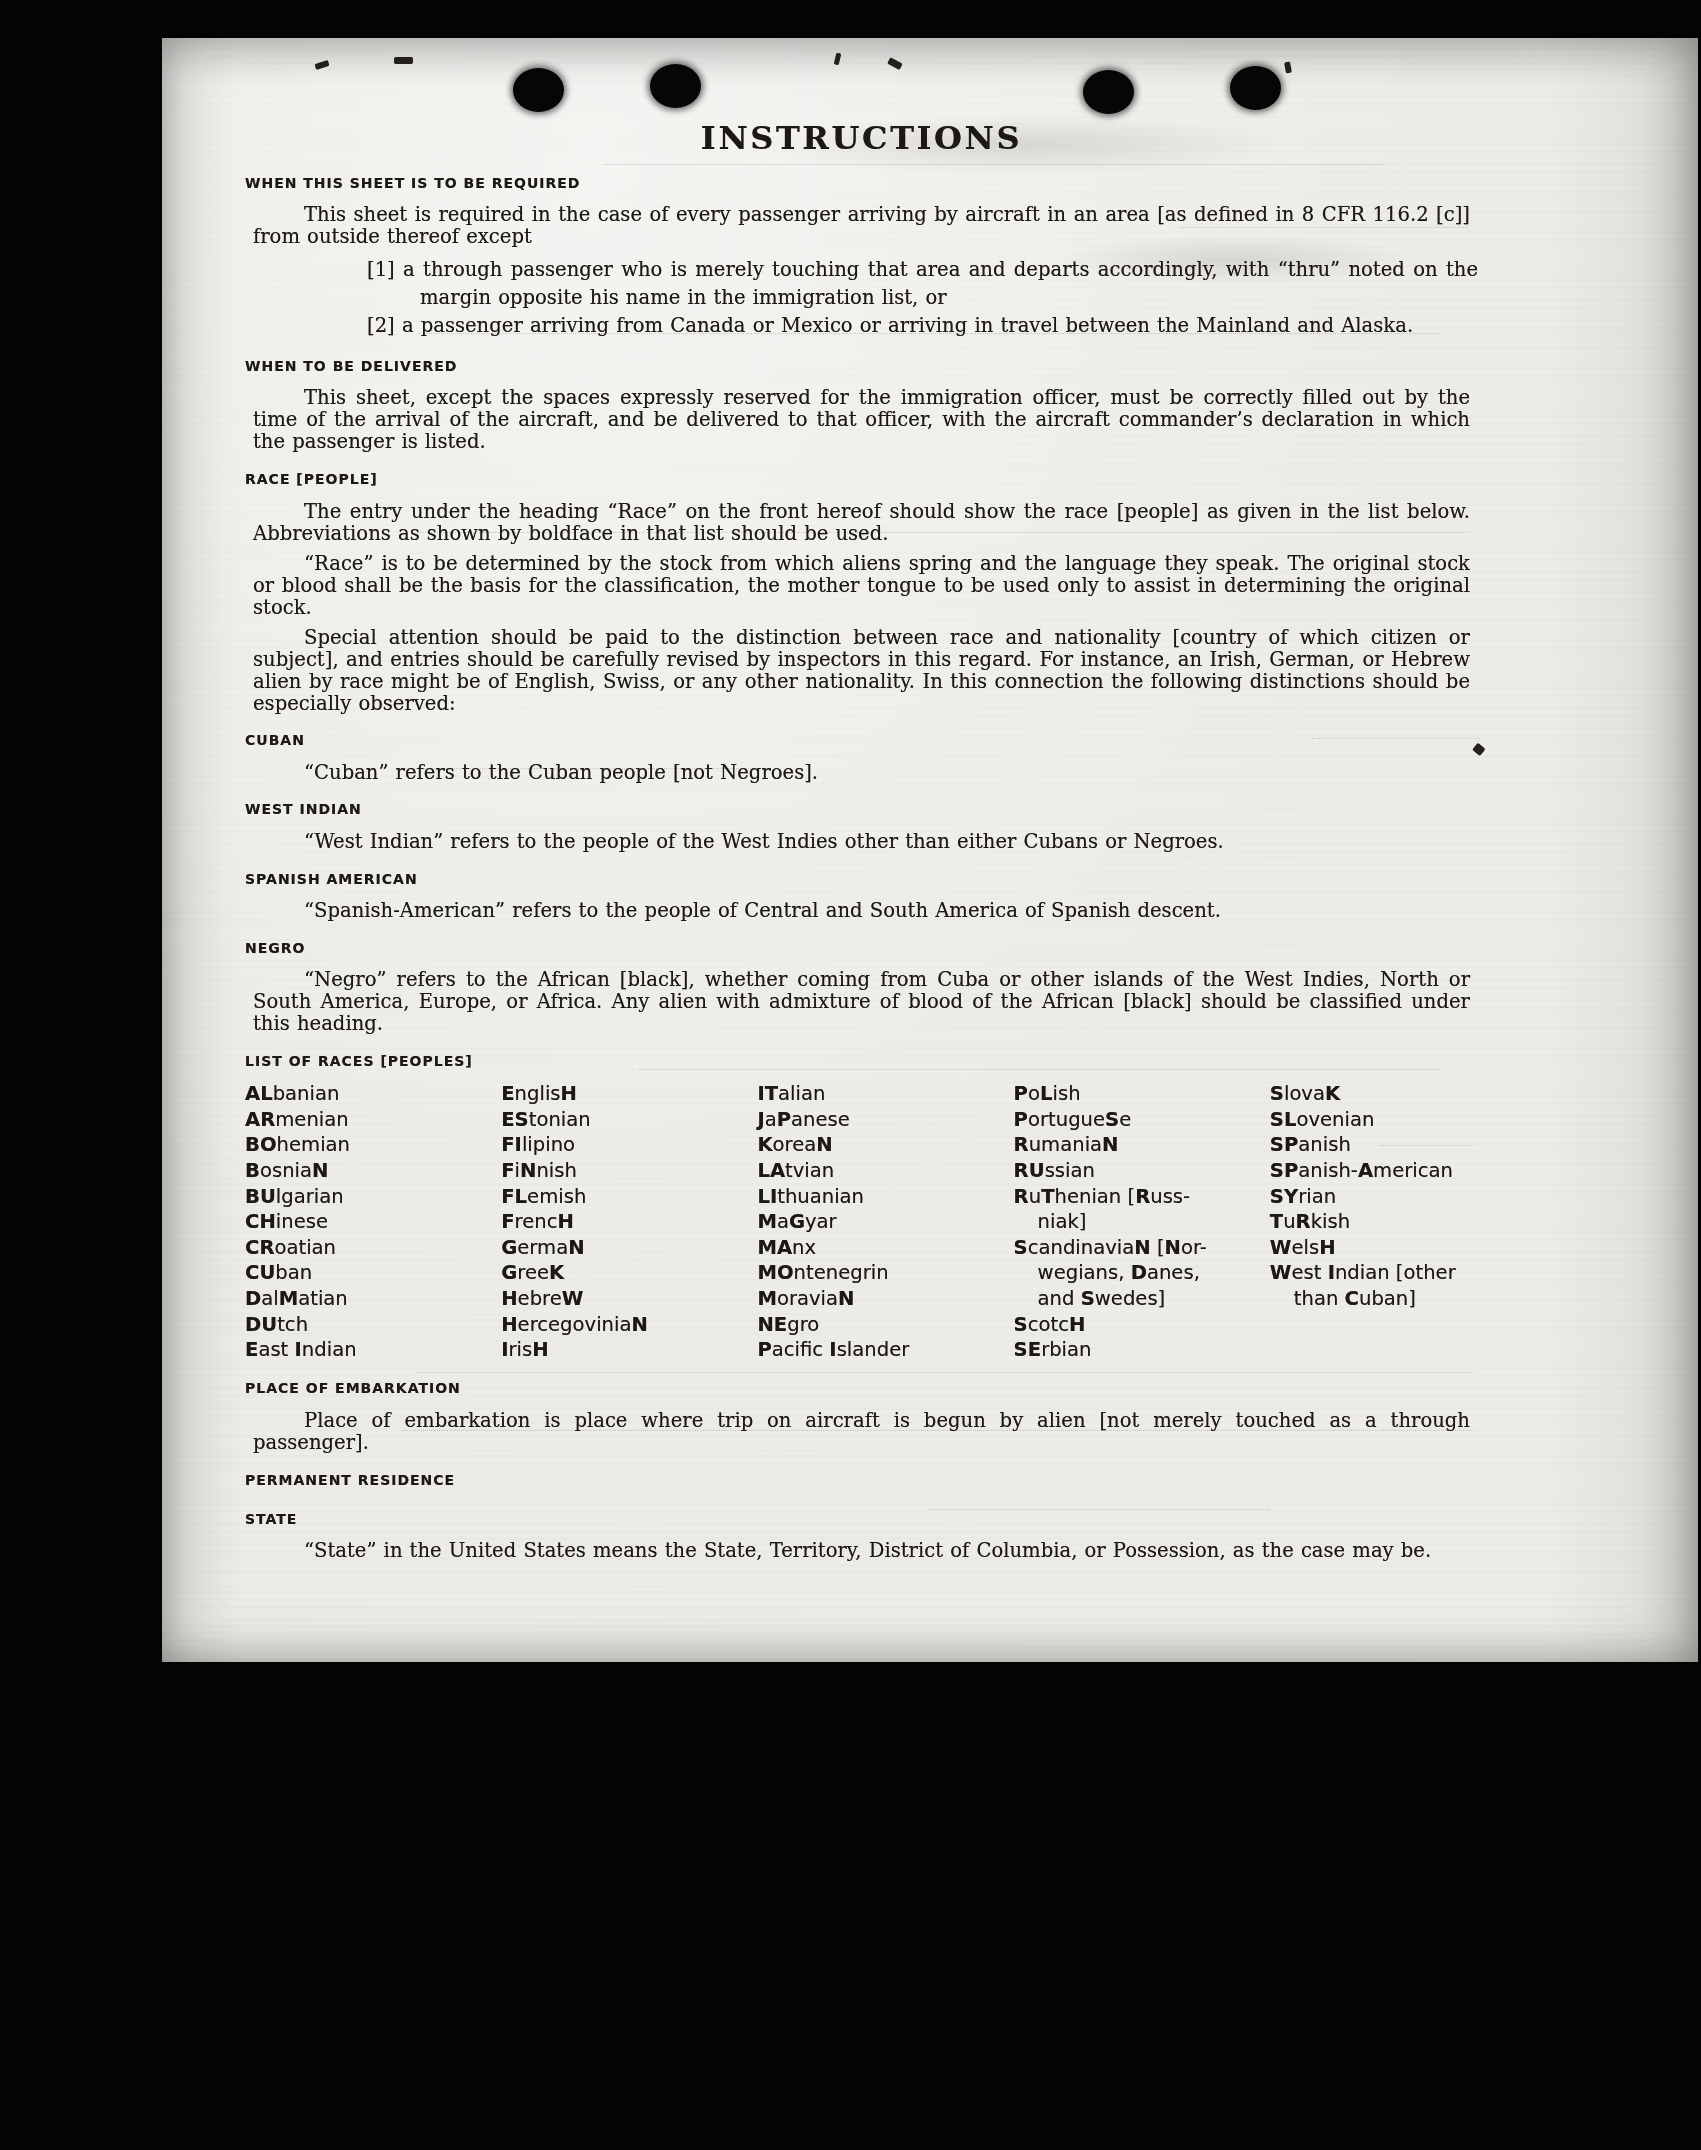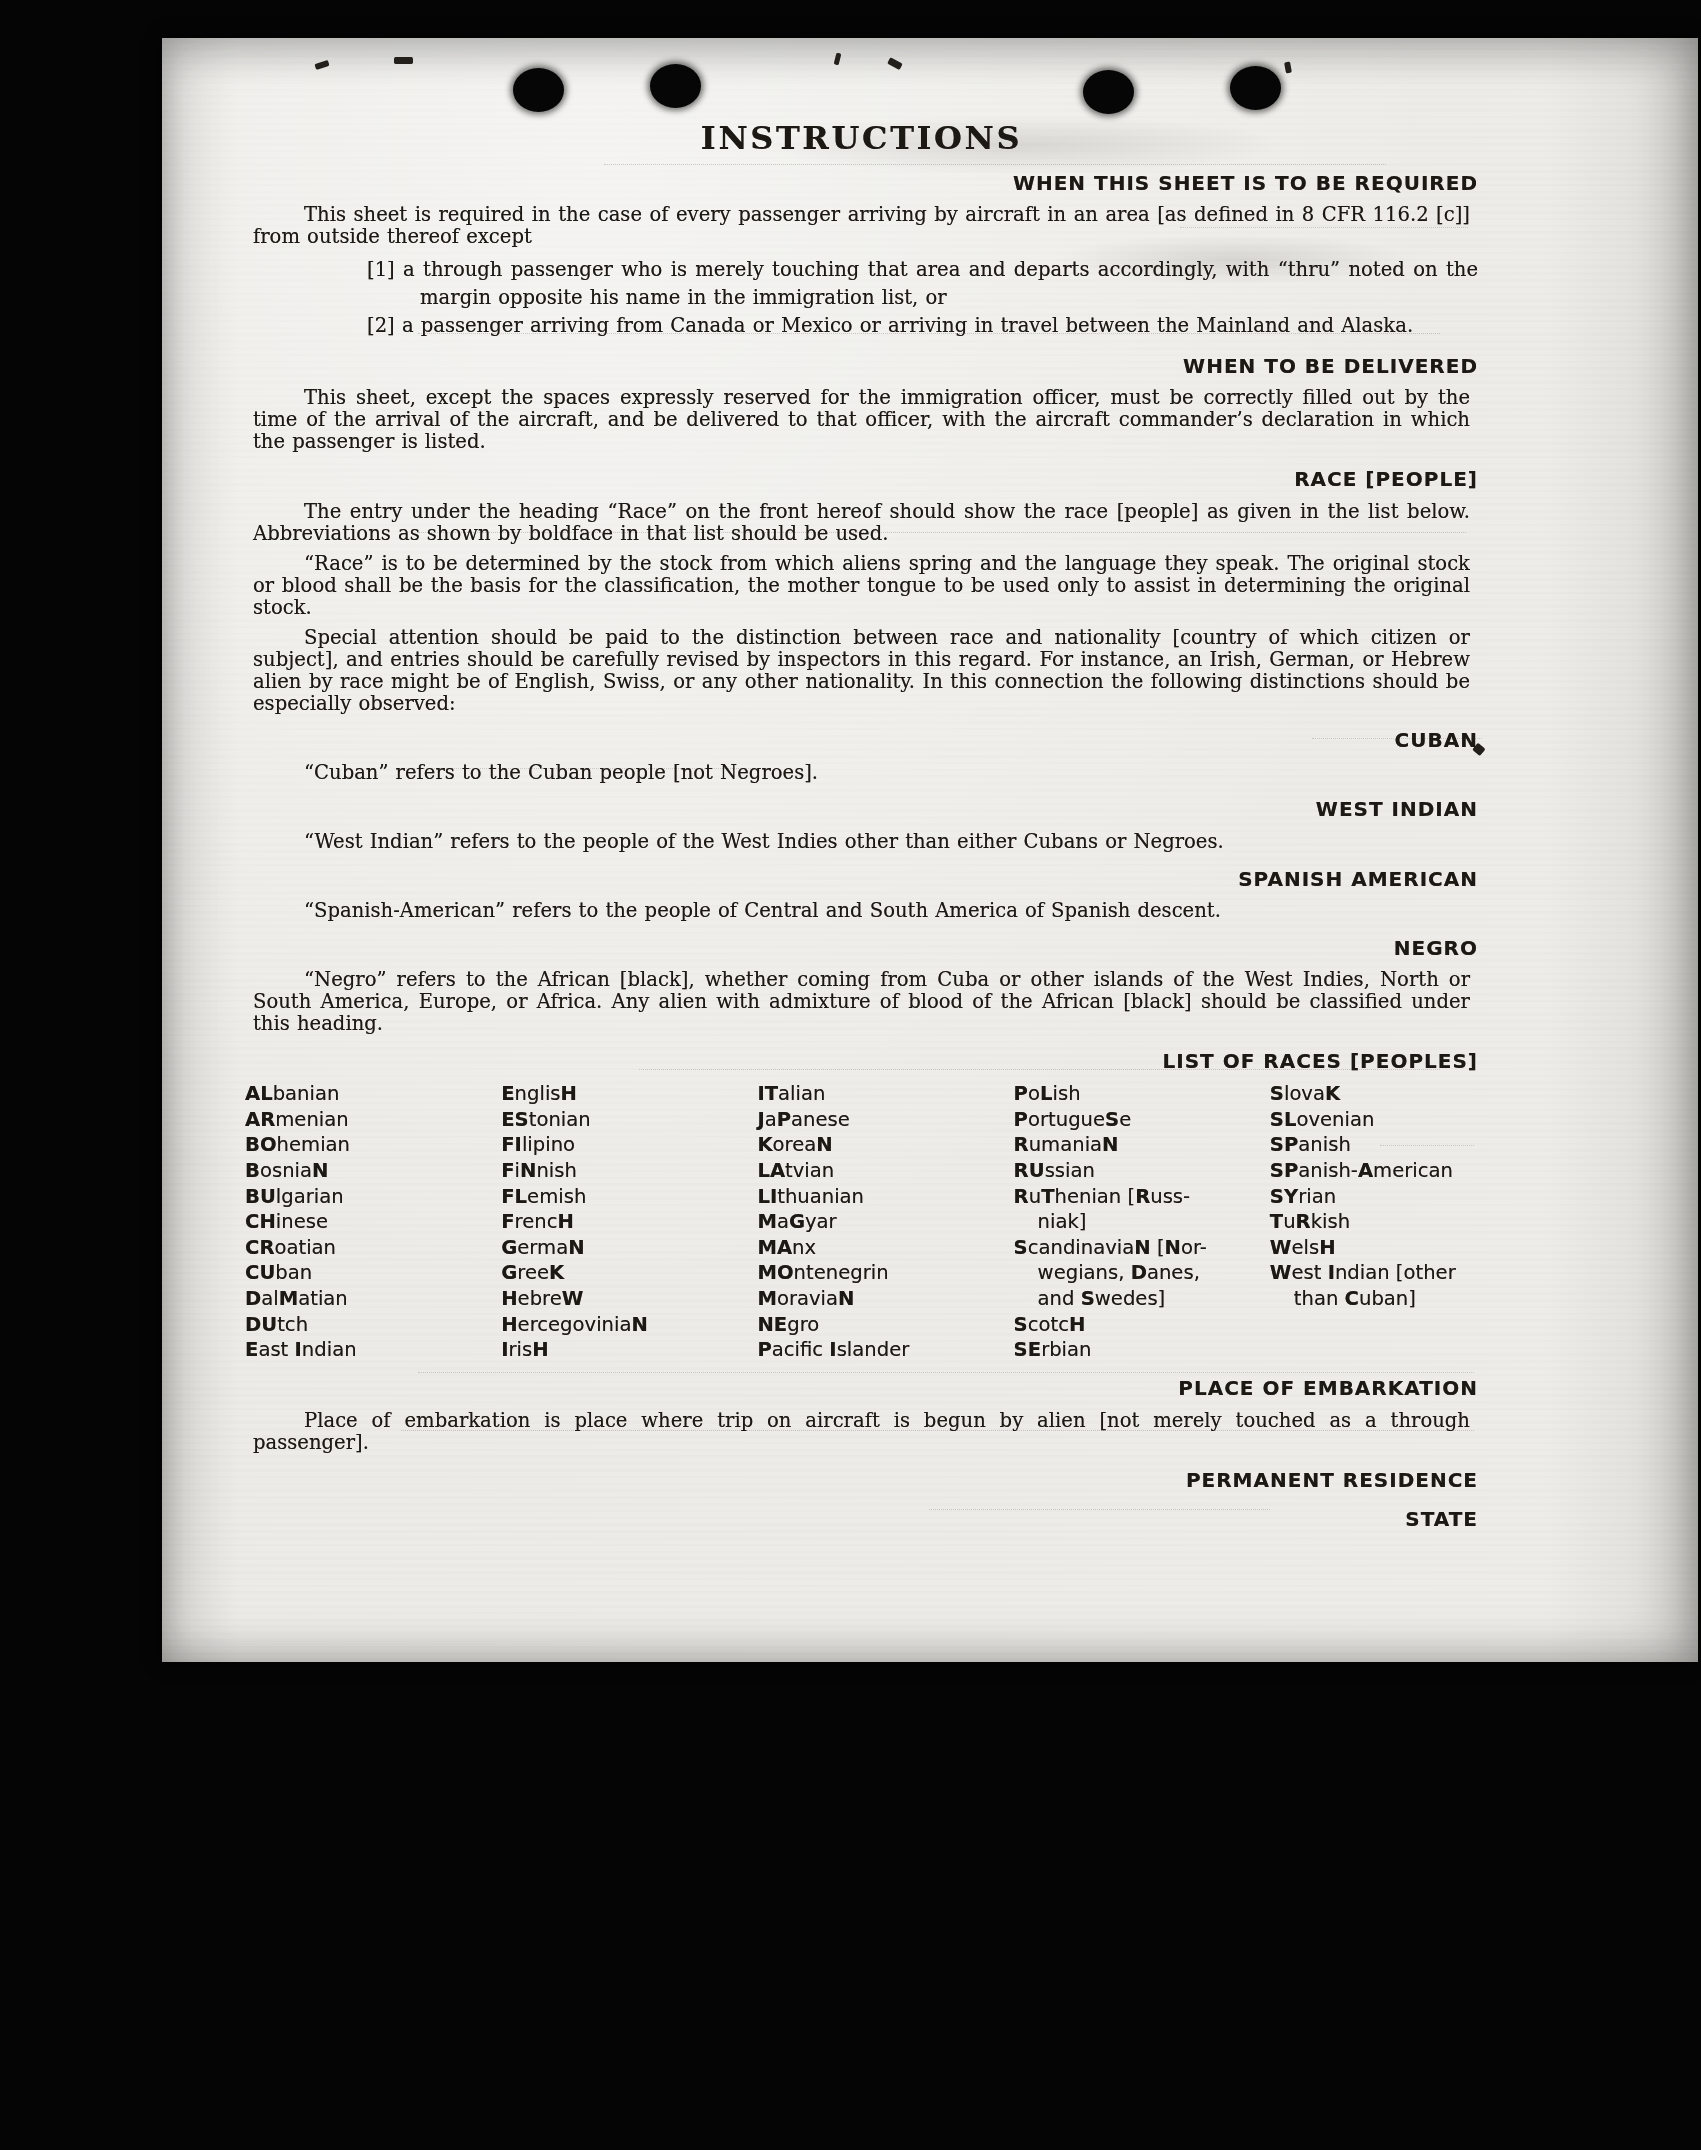--- a/index.html
+++ b/index.html
@@ -31,22 +31,22 @@
     padding-top:82px;
     text-shadow:0 0 0.4px rgba(25,18,10,.55);
   }
   .doc-title{
     font-family:"DejaVu Serif", serif; font-weight:bold;
     font-size:32px; line-height:37px; letter-spacing:2.6px;
     text-align:center; margin:0 0 10px 0;
   }
   .heading{
     font-family:"DejaVu Sans", sans-serif; font-weight:bold;
-    font-size:20px; line-height:25.6px; letter-spacing:1px;
-    text-align:right; margin:13.6px 0 6.8px 0;
+    font-size:14px; line-height:25.6px; letter-spacing:1px;
+    text-align:left; margin:13.6px 0 6.8px 0;
   }
   .para{
     font-size:19.6px; line-height:22px; text-align:justify;
     text-indent:51px; word-spacing:0.9px; margin:8px;
   }
   .item{
     font-size:19.6px; line-height:28px; text-align:justify;
     padding-left:175px; text-indent:-53px; word-spacing:0.9px; margin:0;
   }
   .races{
@@ -196,20 +196,21 @@
           <div class="race-line cont">than <b>C</b>uban]</div>
         </div>
       </div>
 
     <div class="heading">PLACE OF EMBARKATION</div>
     <p class="para">Place of embarkation is place where trip on aircraft is begun by alien [not merely touched as a through passenger].</p>
 
     <div class="heading">PERMANENT RESIDENCE</div>
 
     <div class="heading">STATE</div>
+    <p class="para">“State” in the United States means the State, Territory, District of Columbia, or Possession, as the case may be.</p>
 
   </div>
 </div>
 
 <div class="hole" style="left:513px; top:68px;"></div>
 <div class="hole" style="left:650px; top:64px;"></div>
 <div class="hole" style="left:1083px; top:70px;"></div>
 <div class="hole" style="left:1230px; top:66px;"></div>
 
 

